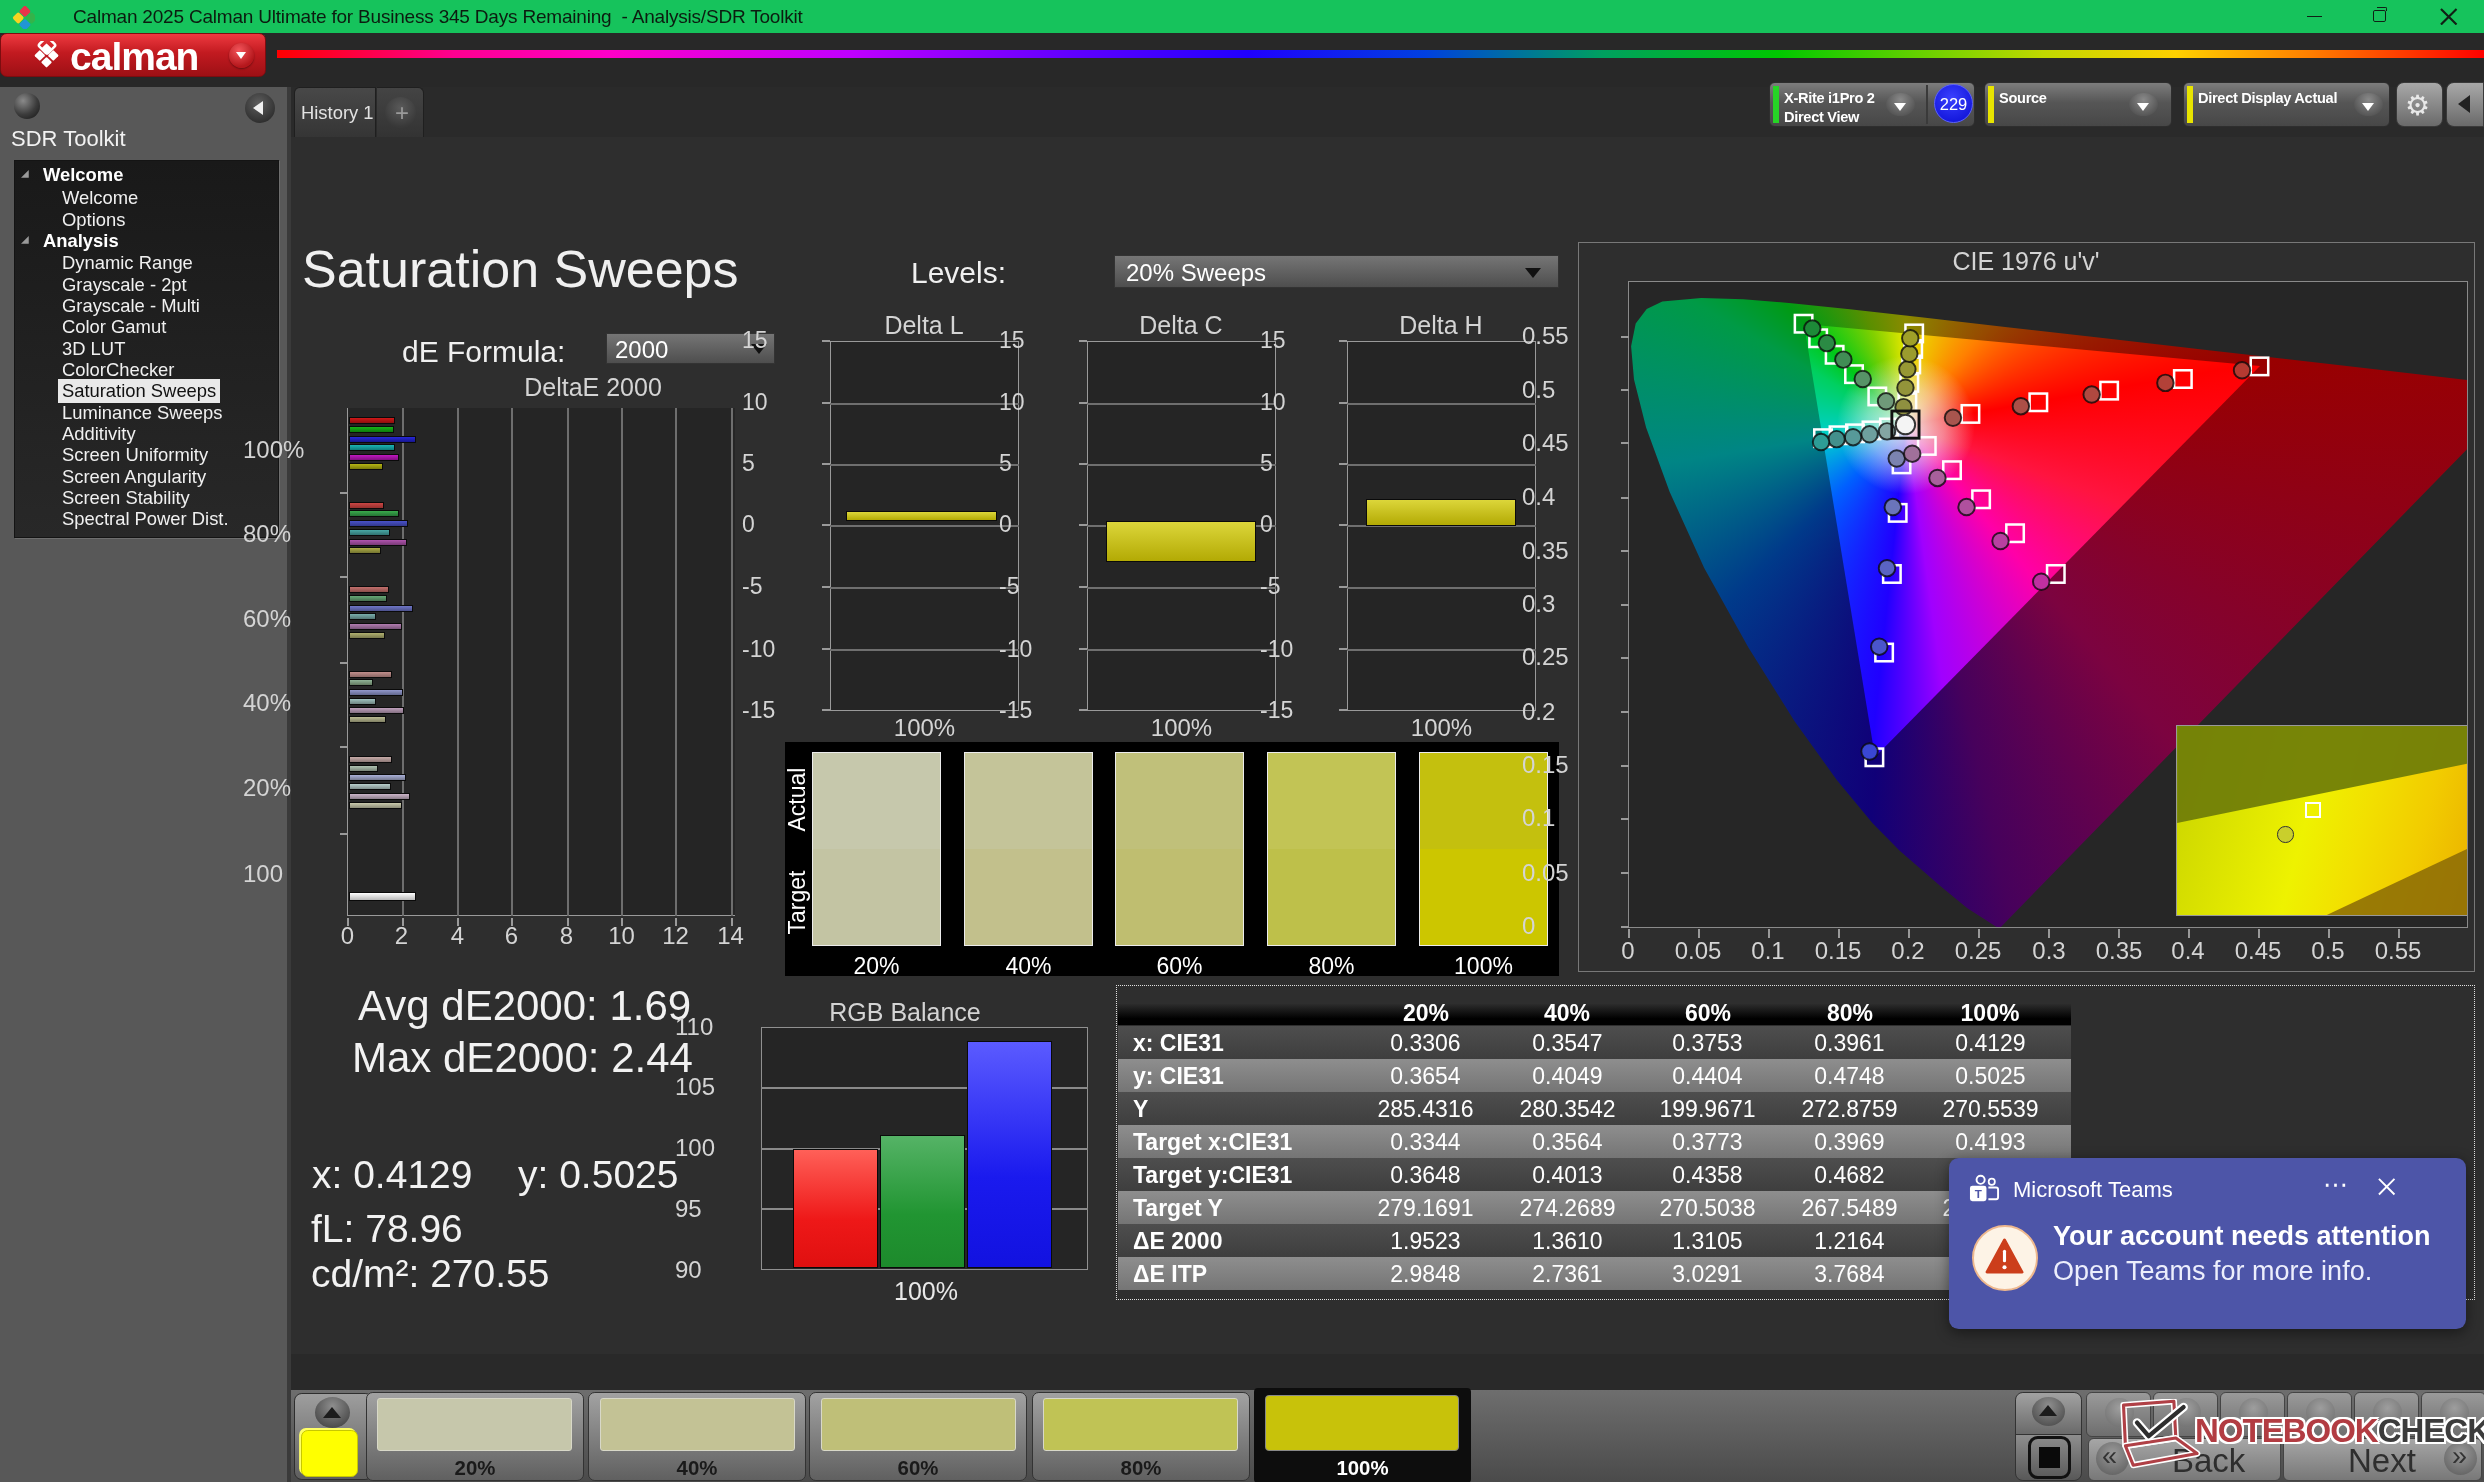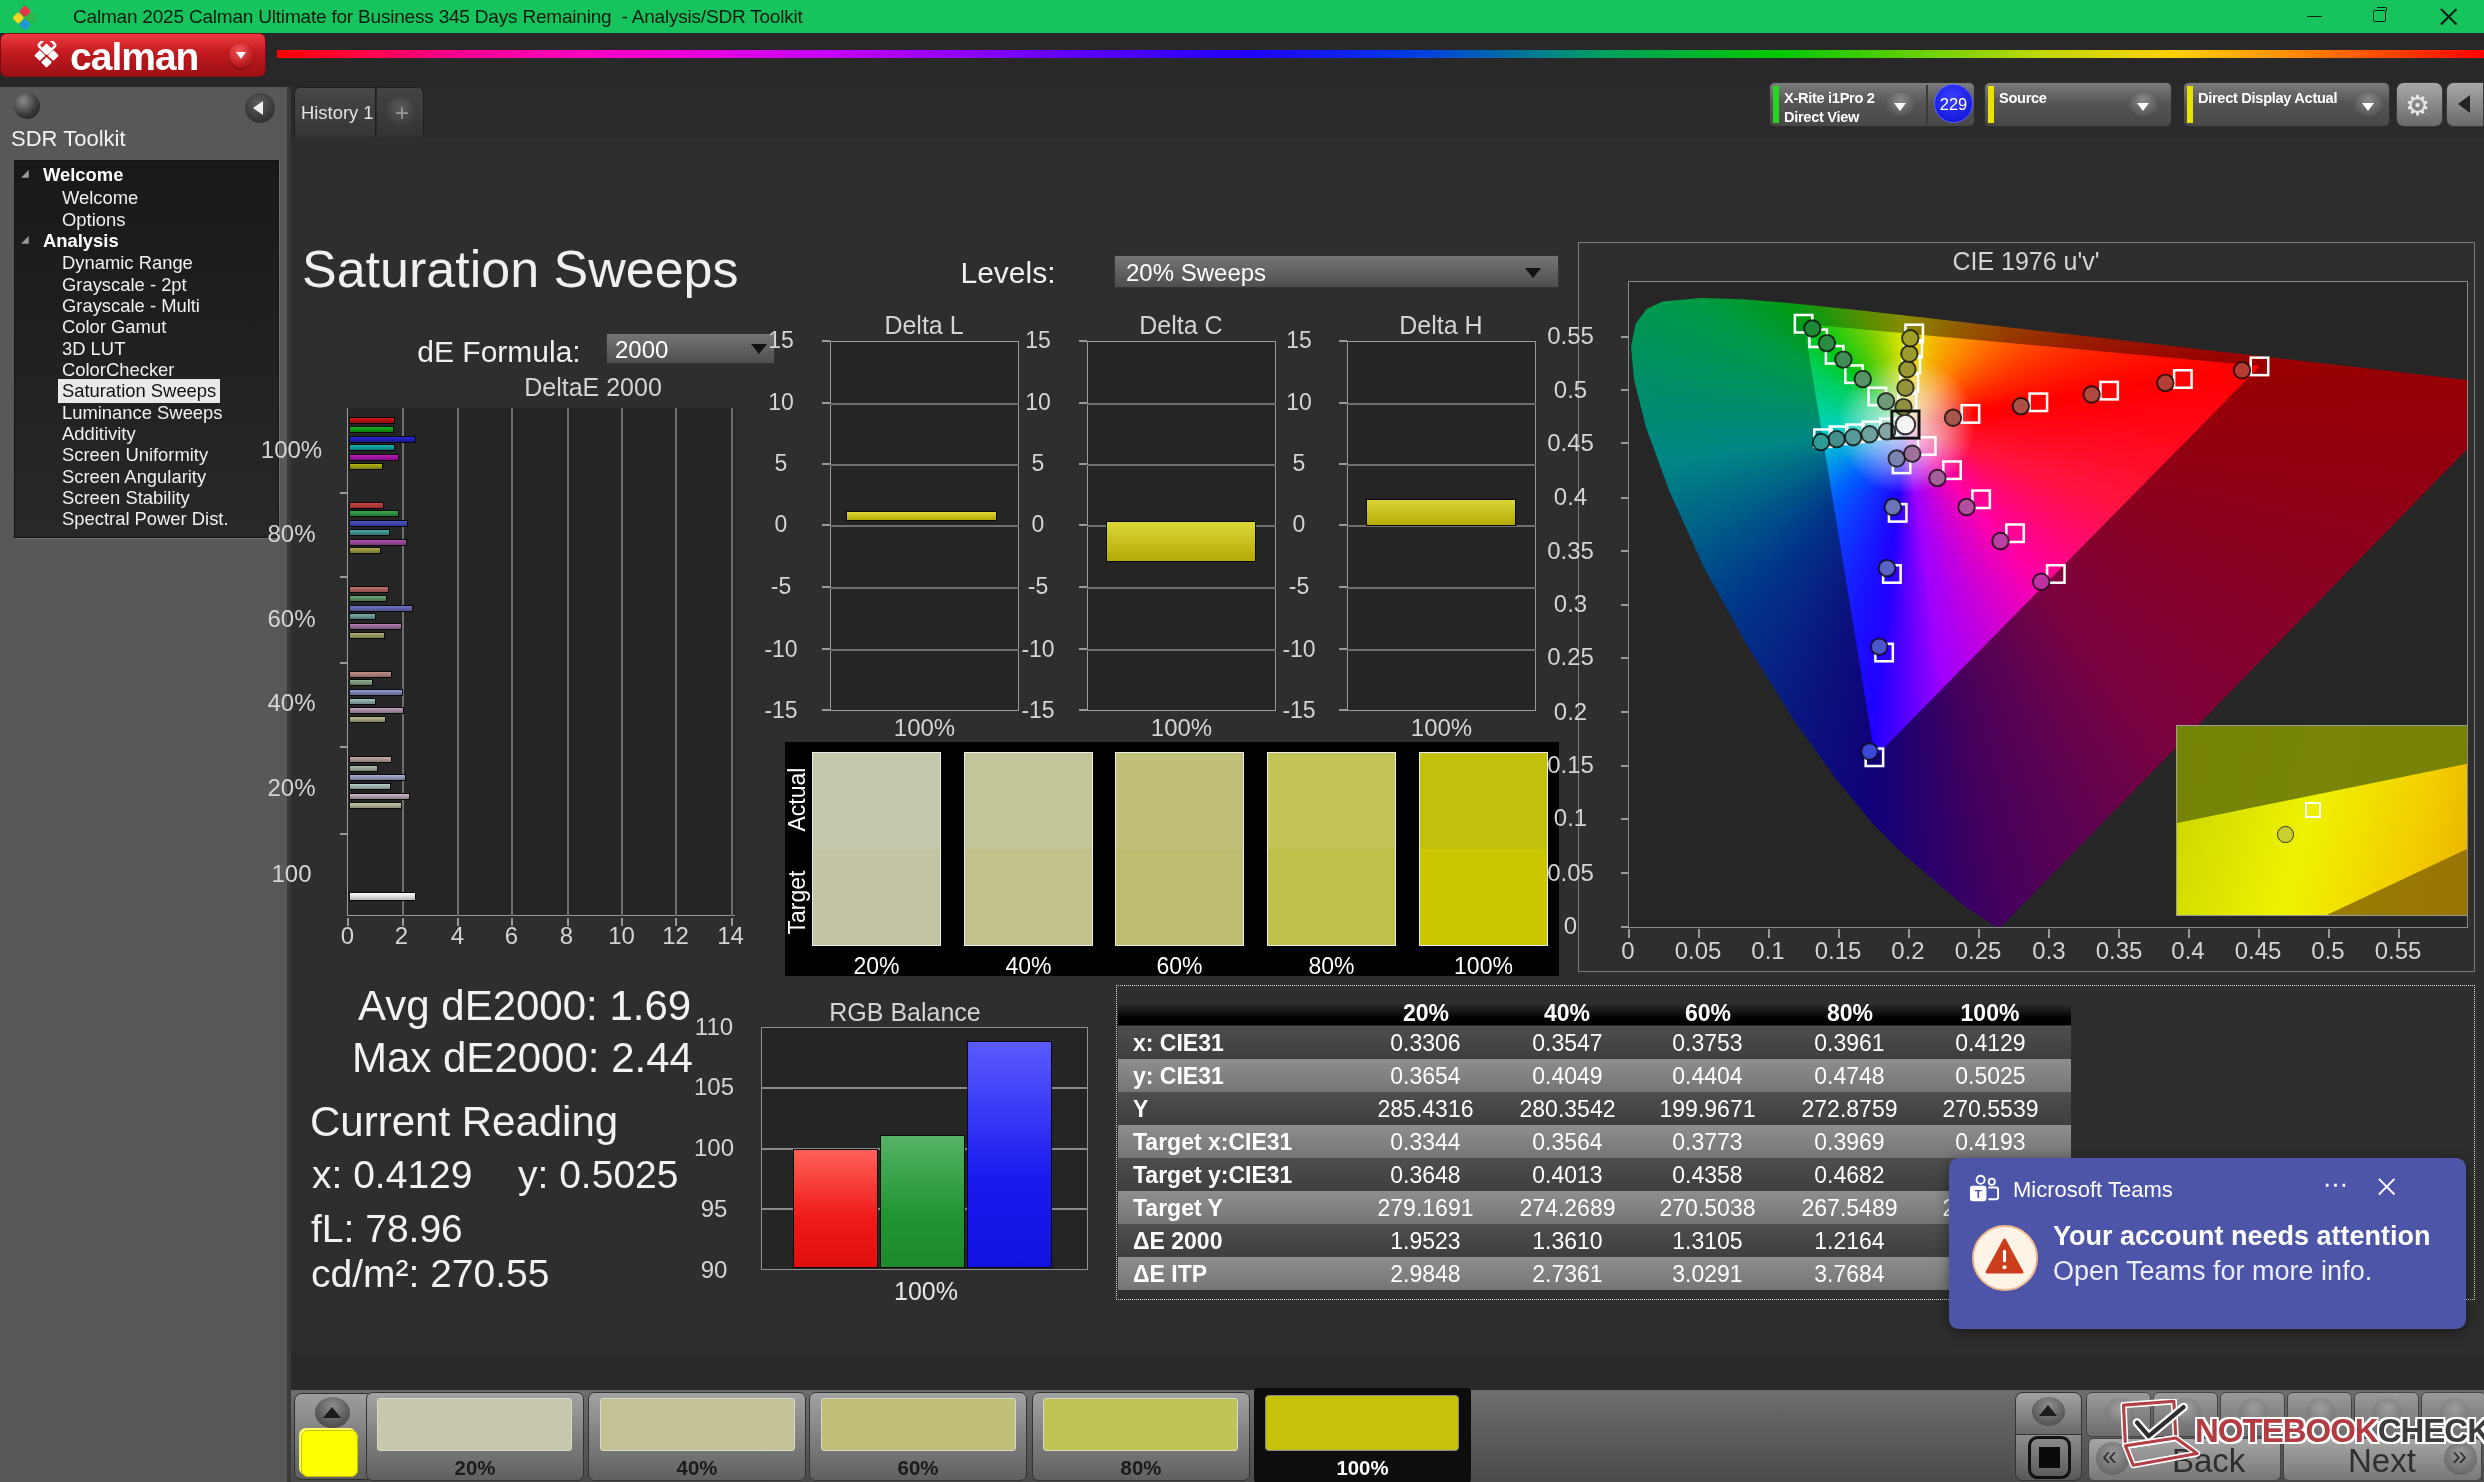--- a/index.html
+++ b/index.html
@@ -1,20 +1,20 @@
 <!DOCTYPE html>
 <html><head><meta charset="utf-8"><style>
 *{margin:0;padding:0;box-sizing:border-box}
 html,body{width:2484px;height:1483px;overflow:hidden;background:#2e2e2e;
  font-family:"Liberation Sans",sans-serif;}
 #root{position:absolute;top:0;left:0;width:2484px;height:1483px;overflow:hidden}
 .abs{position:absolute}
 .lbl{position:absolute;color:#d4d4d4}
 .ctr{text-align:center}
-.rt{text-align:center}
+.rt{text-align:left}
 .bar{position:absolute;border:1px solid #0a0a0a}
 </style></head><body>
 <div id="root">
 
 <div class="abs" style="left:0;top:0;width:2484px;height:33px;background:#16c35c"></div>
 <svg class="abs" style="left:11.6px;top:5.8px" width="23" height="23" viewBox="0 0 24 24">
  <rect x="9" y="1" width="9" height="9" rx="2" transform="rotate(45 13.5 5.5)" fill="#e8334a"></rect>
  <rect x="2" y="8" width="9" height="9" rx="2" transform="rotate(45 6.5 12.5)" fill="#f5d420"></rect>
  <rect x="16" y="8" width="9" height="9" rx="2" transform="rotate(45 20.5 12.5)" fill="#35b34a"></rect>
  <rect x="9" y="15" width="9" height="9" rx="2" transform="rotate(45 13.5 19.5)" fill="#2196d4"></rect>
@@ -296,21 +296,20 @@
 <div class="abs ctr" style="left:1115px;top:953px;width:129px;font-size:23px;color:#fff">60%</div>
 <div class="abs" style="left:1267px;top:752px;width:129px;height:194px;border:1.9px solid #ececec;
  background:linear-gradient(#c2c455 0 50%,#bec04a 50% 100%)"></div>
 <div class="abs ctr" style="left:1267px;top:953px;width:129px;font-size:23px;color:#fff">80%</div>
 <div class="abs" style="left:1419px;top:752px;width:129px;height:194px;border:1.9px solid #ececec;
  background:linear-gradient(#c4c00e 0 50%,#ccc600 50% 100%)"></div>
 <div class="abs ctr" style="left:1419px;top:953px;width:129px;font-size:23px;color:#fff">100%</div>
 
 <div class="abs" style="left:358px;top:982px;font-size:42px;color:#f2f2f2">Avg dE2000: 1.69</div>
 <div class="abs" style="left:352px;top:1034px;font-size:42px;color:#f2f2f2">Max dE2000: 2.44</div>
-<div class="abs" style="left:310px;top:1098px;font-size:42px;color:#f2f2f2">Current Reading</div>
 <div class="abs" style="left:312px;top:1153px;font-size:39px;color:#f2f2f2">x: 0.4129</div>
 <div class="abs" style="left:518px;top:1153px;font-size:39px;color:#f2f2f2">y: 0.5025</div>
 <div class="abs" style="left:311px;top:1207px;font-size:39px;color:#f2f2f2">fL: 78.96</div>
 <div class="abs" style="left:311px;top:1252px;font-size:39px;color:#f2f2f2">cd/m²: 270.55</div>
 
 <div class="lbl ctr" style="left:808px;top:998px;width:194px;font-size:25px">RGB Balance</div>
 <div class="abs" style="left:761px;top:1027px;width:327px;height:243px;background:#252525;
  border:1.9px solid #909090"></div>
 <div class="abs" style="left:761px;top:1087px;width:327px;height:1.9px;background:#8a8a8a"></div>
 <div class="abs" style="left:761px;top:1148px;width:327px;height:1.9px;background:#8a8a8a"></div>

